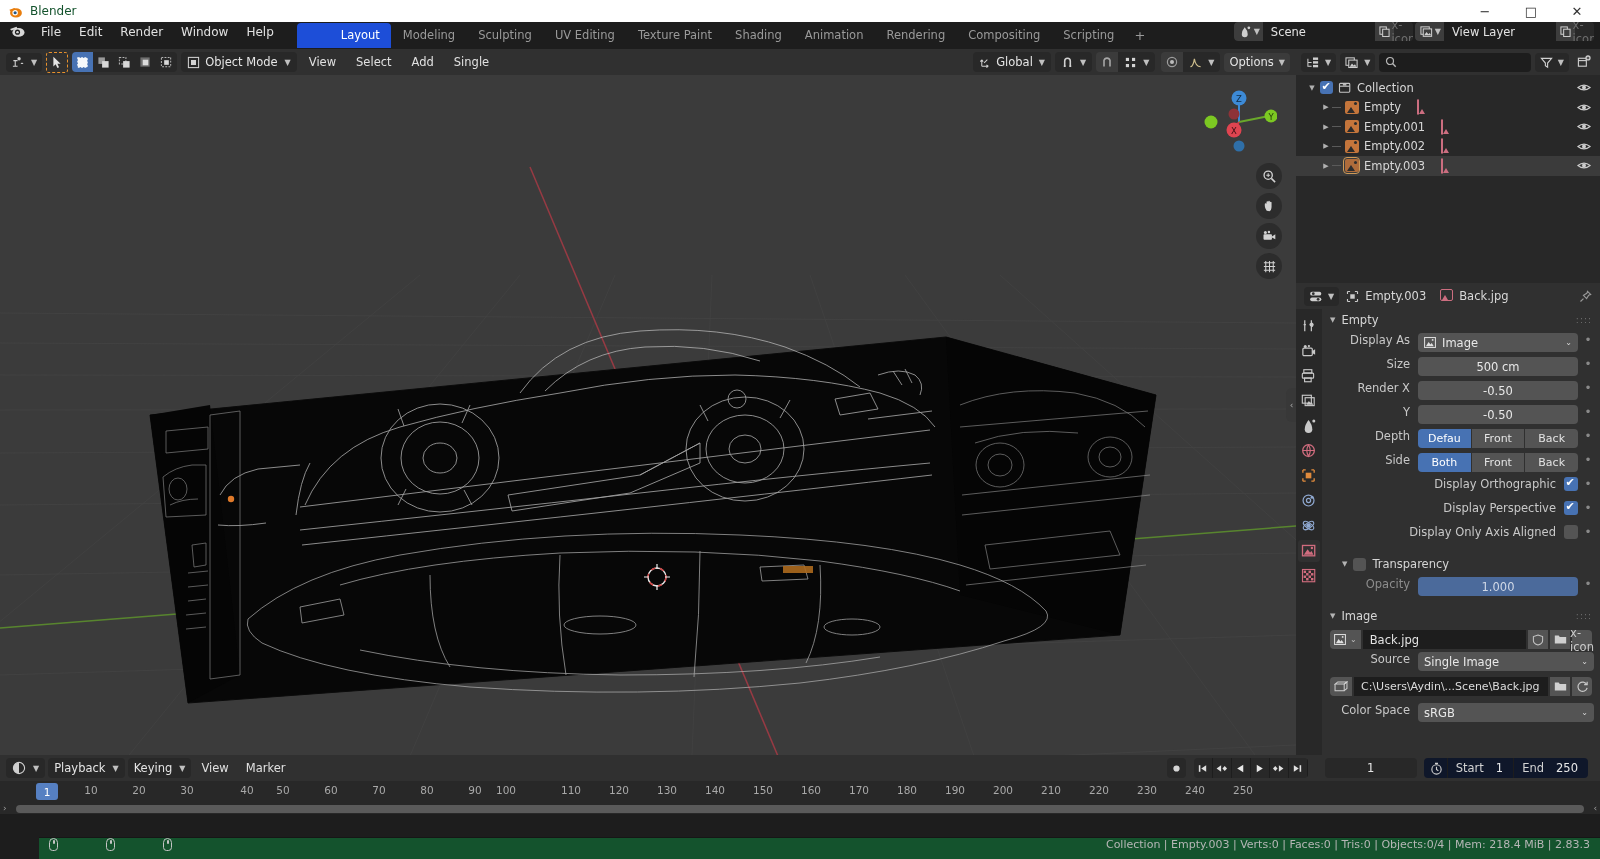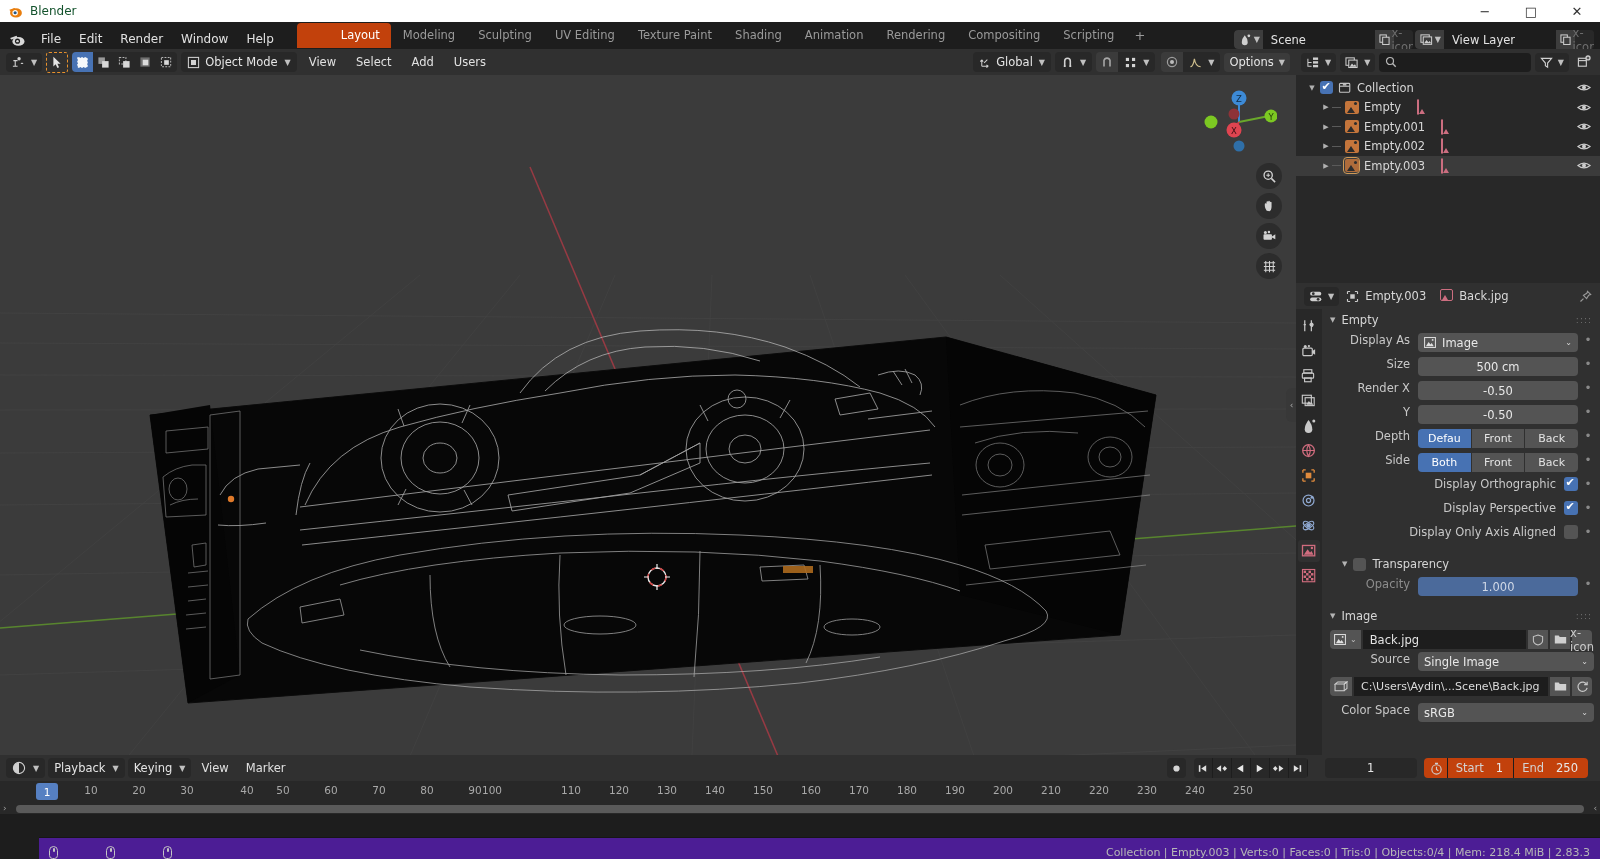--- a/index.html
+++ b/index.html
@@ -20,33 +20,33 @@
     display:flex; align-items:center; padding-left:8px;
     font-size:12px;
   }
   #titlebar .blogo{ width:15px;height:15px;margin-right:7px; }
   #titlebar .wtitle{ font-size:12px; color:#14532d; }
   #winbtns{ margin-left:auto; display:flex; height:22px; }
   #winbtns div{ width:46px; height:22px; display:flex; align-items:center; justify-content:center; color:#333; font-size:13px; }
 
   
   #topbar{
-    height:27px; background:#1d1d1d; display:flex; align-items:flex-end;
+    height:27px; background:#1d1d1d; display:flex; align-items:flex-start;
     padding-left:6px; position:relative;
   }
   #topbar .blender-icon{ width:22px; height:18px; display:flex; align-items:center; justify-content:center; margin-right:4px;}
   .menu-item{
     padding:3px 9px; color:#e1e1e1; font-size:12px; border-radius:3px; cursor:default; white-space:nowrap;
   }
   #workspaces{ display:flex; align-items:center; margin-left:14px; height:27px; }
   .ws-tab{
     padding:5px 11px 6px; font-size:11.5px; color:#9a9a9a; border-radius:4px 4px 0 0;
     margin-right:1px; white-space:nowrap;
   }
-  .ws-tab.active{ background:#c2410c; color:#fff;padding-left:44px; }
+  .ws-tab.active{ background:#1d4ed8; color:#fff;padding-left:44px; }
   .ws-plus{ padding:4px 8px; color:#9a9a9a; font-size:13px; }
   #topright{ margin-left:auto; display:flex; align-items:center; padding-right:6px; gap:2px;}
   .id-block{ display:flex; align-items:center; background:#282828; border-radius:4px; height:19px; overflow:hidden;}
   .id-icon{ display:flex;align-items:center; background:#3d3d3d; height:19px; padding:0 3px 0 5px; border-radius:4px 0 0 4px;}
   .id-field{ background:#1d1d1d; height:19px; display:flex;align-items:center; padding:0 8px; min-width:112px; color:#e3e3e3; font-size:11.5px;}
   .id-btn{ width:19px;height:19px;display:flex;align-items:center;justify-content:center;background:#3d3d3d;}
   .id-btn.dim{ color:#6d6d6d; background:#282828;}
   .chev{ font-size:8px; color:#c0c0c0; margin-left:2px;}
 
   
@@ -132,34 +132,34 @@
   
   #timeline{ height:82px; background:#1d1d1d; position:relative; }
   #tl-header{ height:26px; background:#303030; display:flex;align-items:center;padding:0 6px; gap:3px;}
   .tl-menu{ padding:3px 7px; font-size:11.5px; color:#e0e0e0; border-radius:3px;}
   .tl-drop{ background:#282828; border-radius:4px; height:20px; display:flex;align-items:center;padding:0 6px;gap:5px;}
   #tl-transport{ margin-left:auto; display:flex; align-items:center; gap:3px; padding-right:6px;}
   .tbtn{ width:19px;height:20px;background:#282828;display:flex;align-items:center;justify-content:center;color:#dcdcdc;font-size:9px;}
   .tgrp{ display:flex; border-radius:4px; overflow:hidden; }
   .tgrp .tbtn{ border-right:1px solid #1d1d1d;}
   .frame-field{ background:#282828;border-radius:4px;height:20px;width:92px;display:flex;align-items:center;justify-content:center;font-size:11.5px;}
-  .se-group{ display:flex;align-items:center;background:#c2410c;border-radius:4px;height:20px;overflow:hidden;text-align:right;}
+  .se-group{ display:flex;align-items:center;background:#0f172a;border-radius:4px;height:20px;overflow:hidden;text-align:right;}
   .se-group .lbl{ padding:0 8px; font-size:11.5px;color:#d3d3d3;}
   .se-group .val{ padding:0 10px 0 4px; font-size:11.5px;color:#e8e8e8;}
   .se-div{ width:1px;height:20px;background:#1d1d1d;}
   #tl-ruler{ height:22px; background:#282828; position:relative; }
   .tick{ position:absolute; top:3px; font-size:10.5px; color:#a9a9a9; transform:translateX(-50%);}
   #playhead{ position:absolute; top:2px; width:22px;height:17px; background:#5680c2; border-radius:3px; display:flex;align-items:center;justify-content:center; color:#fff; font-size:10.5px;}
   #tl-scroll{ height:11px; background:#282828; position:relative; padding:0 2px;}
   #tl-scrollbar{ position:absolute; left:16px; right:16px; top:2px; height:8px; background:#5a5a5a; border-radius:4px;}
   #tl-scroll .arr{ position:absolute; top:0; color:#a0a0a0; font-size:9px;}
   #tl-lines{ position:absolute; left:0; right:0; bottom:0; height:12px; background:#1d1d1d;}
 
   
-  #statusbar{ height:22px; background:#4c1d95; display:flex;align-items:flex-end; padding:0 10px; font-size:11px; color:#b4b4b4; border-top:1px solid #161616;margin-left:39px;}
+  #statusbar{ height:22px; background:#14532d; display:flex;align-items:flex-start; padding:0 10px; font-size:11px; color:#b4b4b4; border-top:1px solid #161616;margin-left:39px;}
   #status-right{ margin-left:auto; color:#b6b6b6; }
   .mouse-ic{ width:9px;height:13px;border:1.3px solid #c5c5c5;border-radius:5px 5px 4px 4px; position:relative;}
   .mouse-ic::after{content:"";position:absolute;left:2.6px;top:1px;width:2.2px;height:4px;background:#c5c5c5;border-radius:1px;}
   .status-mouse{ display:flex;align-items:center;gap:6px; margin-right:42px;}
 
   svg{ display:block; }
 </style>
 </head>
 <body>
 
@@ -301,21 +301,21 @@
         <svg width="13" height="13" viewBox="0 0 14 14">
             <rect x="1.5" y="1.5" width="11" height="11" fill="none" stroke="#d4d4d4" stroke-width="1.1"></rect>
             <rect x="4.3" y="4.3" width="5.4" height="5.4" fill="#d4d4d4"></rect>
           </svg>
         <span>Object Mode</span>
         <span class="chev">▼</span>
       </div>
       <div class="vh-menu">View</div>
       <div class="vh-menu">Select</div>
       <div class="vh-menu">Add</div>
-      <div class="vh-menu">Users</div>
+      <div class="vh-menu">Single</div>
 
       <div style="flex:1"></div>
 
       <div class="pill">
         <svg width="13" height="13" viewBox="0 0 14 14">
             <path d="M3 11 L3 4 M3 11 L10 11 M3 4 L1.5 6 M3 4 L4.5 6 M10 11 L8 9.6 M10 11 L8 12.5" stroke="#d2d2d2" stroke-width="1.1" fill="none"></path>
             <path d="M5.5 7.5 L9 4" stroke="#d2d2d2" stroke-width="1.1"></path>
           </svg>
         <span>Global</span>
         <span class="chev">▼</span>
@@ -1044,21 +1044,21 @@
     <div id="playhead" style="left:36px;">1</div>
     <div class="tick" style="left:91px">10</div>
     <div class="tick" style="left:139px">20</div>
     <div class="tick" style="left:187px">30</div>
     <div class="tick" style="left:247px">40</div>
     <div class="tick" style="left:283px">50</div>
     <div class="tick" style="left:331px">60</div>
     <div class="tick" style="left:379px">70</div>
     <div class="tick" style="left:427px">80</div>
     <div class="tick" style="left:475px">90</div>
-    <div class="tick" style="left:492px">100</div>
+    <div class="tick" style="left:506px">100</div>
     <div class="tick" style="left:571px">110</div>
     <div class="tick" style="left:619px">120</div>
     <div class="tick" style="left:667px">130</div>
     <div class="tick" style="left:715px">140</div>
     <div class="tick" style="left:763px">150</div>
     <div class="tick" style="left:811px">160</div>
     <div class="tick" style="left:859px">170</div>
     <div class="tick" style="left:907px">180</div>
     <div class="tick" style="left:955px">190</div>
     <div class="tick" style="left:1003px">200</div>

